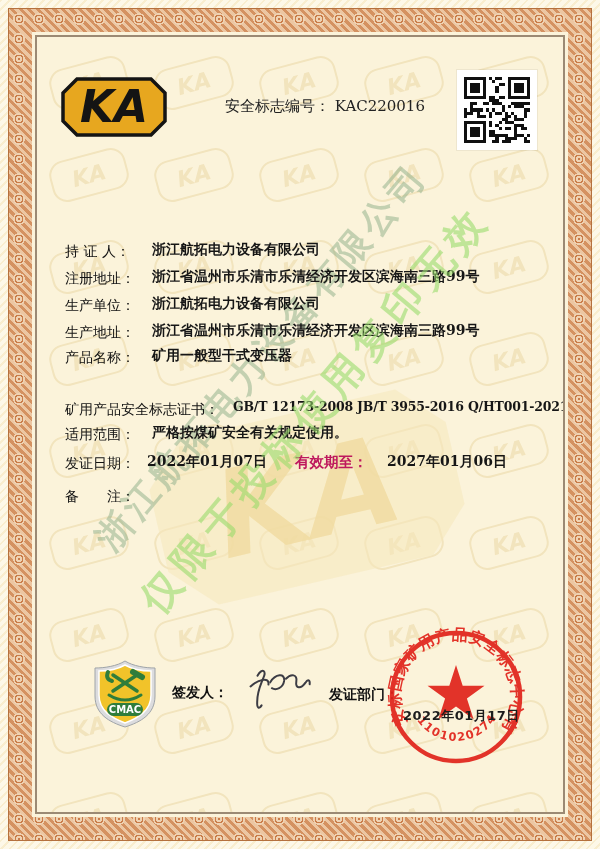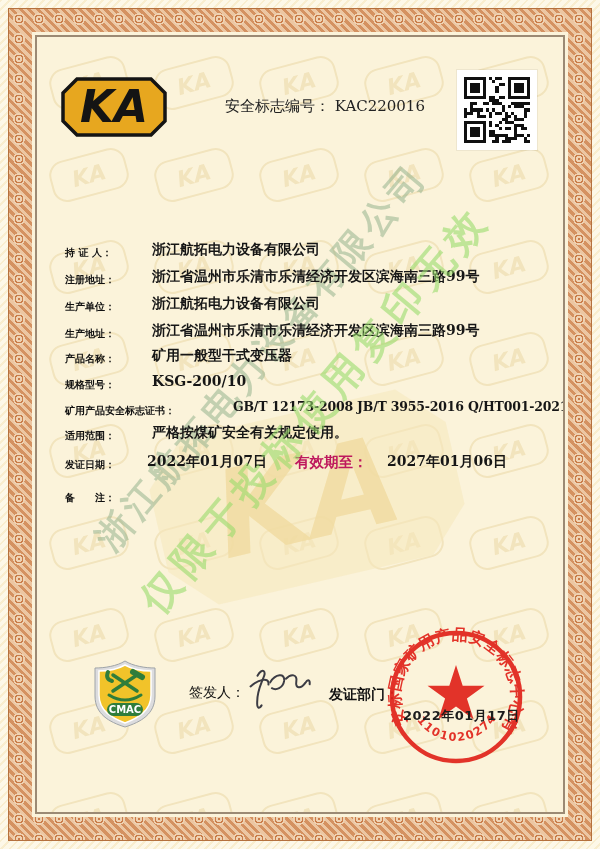--- a/index.html
+++ b/index.html
@@ -51,36 +51,36 @@
   .qr-box{
     position:absolute;left:420px;top:33px;width:80px;height:80px;
     background:#ffffff;padding:7px;box-shadow:0 0 0 1px rgba(0,0,0,.05);
   }
   .qr-box svg{width:66px;height:66px;fill:#101010;shape-rendering:crispEdges;}
   .title{
     position:absolute;left:0;top:133px;width:100%;text-align:center;
     font-size:30px;font-weight:bold;color:#111;letter-spacing:3px;
   }
   .row{position:absolute;left:28px;right:8px;height:20px;}
-  .row .label{font-size:10px;font-weight:bold;color:#111;}
+  .row .label{font-size:14px;font-weight:normal;color:#111;}
   .row .value{
     position:absolute;left:87px;top:0;white-space:nowrap;
     font-family:"DejaVu Serif", serif;font-weight:bold;font-size:14px;color:#161616;
   }
   .row.long .value{left:168px;font-size:12.5px;letter-spacing:-0.2px;}
   .row .l2{position:absolute;left:230px;top:0;font-size:14.5px;font-weight:bold;color:#be185d;}
   .row .v1{left:82px;}
   .row .v2{left:322px;}
   .notice{
     position:absolute;left:26px;top:531px;width:478px;
     font-family:"DejaVu Serif", serif;font-weight:bold;font-size:13.5px;line-height:21px;
     color:#151515;text-align:justify;text-indent:2em;
   }
   .cmac{position:absolute;left:56px;top:623px;width:64px;height:68px;}
-  .signer-label{position:absolute;left:152px;top:647px;font-size:14px;font-weight:normal;color:#111;}
+  .signer-label{position:absolute;left:135px;top:647px;font-size:14px;font-weight:bold;color:#111;}
   .signature{position:absolute;left:204px;top:622px;width:85px;height:60px;transform:rotate(-6deg);}
   .dept-label{position:absolute;left:292px;top:649px;font-size:14px;font-weight:bold;color:#111;}
   .stamp{position:absolute;left:348px;top:589px;width:142px;height:142px;opacity:.93;}
   .stamp-date{
     position:absolute;left:366px;top:670px;white-space:nowrap;
     font-size:13px;font-weight:bold;color:#1c1c1c;letter-spacing:.5px;z-index:4;text-align:right;
   }
 </style>
 </head>
 <body>
@@ -265,24 +265,20 @@
             <span class="value">浙江航拓电力设备有限公司</span>
           </div>
           <div class="row" style="top:285px">
             <span class="label">生产地址：</span>
             <span class="value">浙江省温州市乐清市乐清经济开发区滨海南三路99号</span>
           </div>
           <div class="row" style="top:310px">
             <span class="label">产品名称：</span>
             <span class="value">矿用一般型干式变压器</span>
           </div>
-          <div class="row" style="top:336px">
-            <span class="label">规格型号：</span>
-            <span class="value">KSG-200/10</span>
-          </div>
           <div class="row long" style="top:362px">
             <span class="label">矿用产品安全标志证书：</span>
             <span class="value">GB/T 12173-2008 JB/T 3955-2016 Q/HT001-2021</span>
           </div>
           <div class="row" style="top:387px">
             <span class="label">适用范围：</span>
             <span class="value">严格按煤矿安全有关规定使用。</span>
           </div>
 
           <div class="row" style="top:416px">

